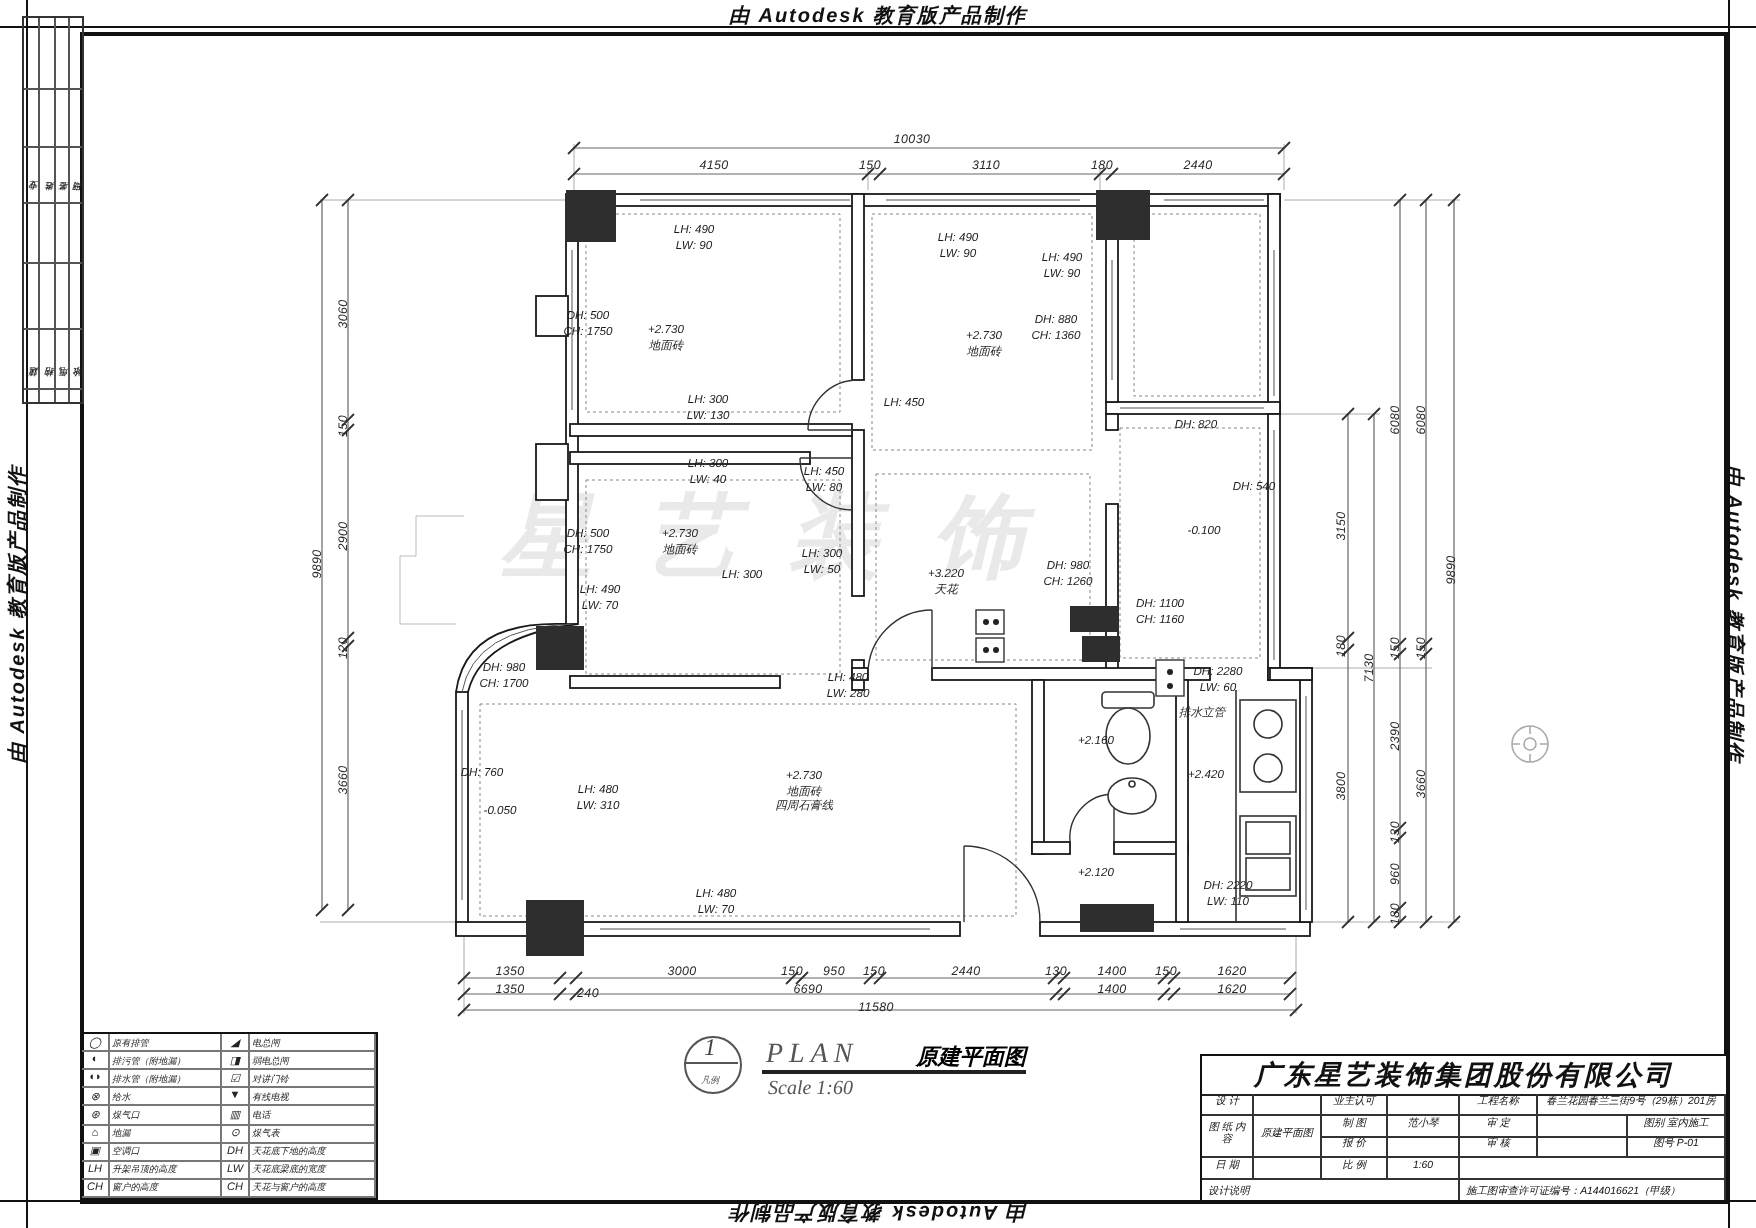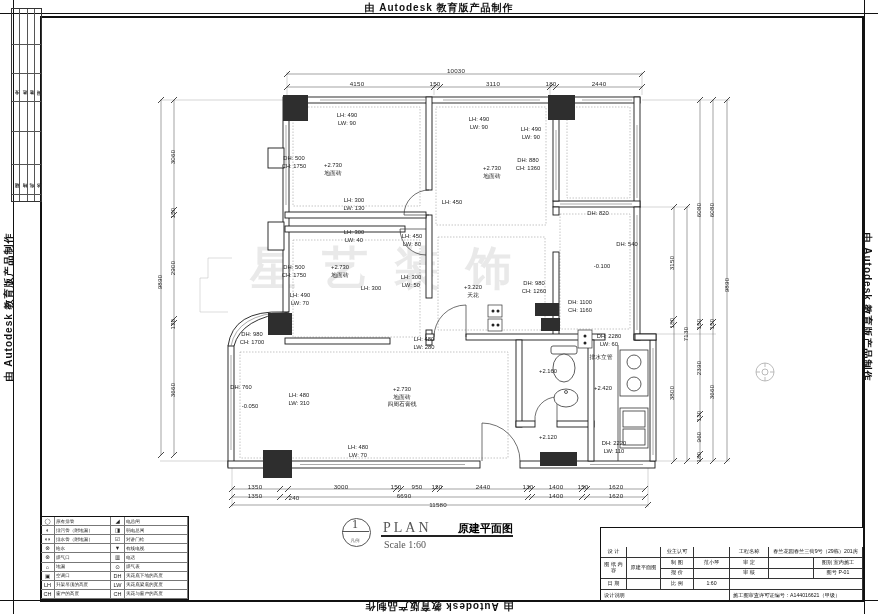--- a/index.html
+++ b/index.html
@@ -1,17 +1,17 @@
 <!DOCTYPE html>
 <html><head>
 <meta charset="utf-8">
 <style>
   html,body{margin:0;padding:0;background:#fff;}
   .sheet{position:relative;width:878px;height:614px;background:#fff;overflow:hidden;
-         font-family:"Liberation Sans",sans-serif;color:#111;}
+         font-family:"Liberation Sans",sans-serif;color:#111;font-style:italic;}
   svg.lines{position:absolute;left:0;top:0;}
   .hline{position:absolute;height:0;border-top:1.5px solid #111;}
   .vline{position:absolute;width:0;border-left:1.5px solid #111;}
   .frame{position:absolute;left:40px;top:16px;width:820px;height:582px;border:2.5px solid #111;}
   .banner{position:absolute;font-weight:bold;font-size:10px;color:#111;letter-spacing:1px;white-space:nowrap;}
   .banner.top{left:0;right:0;top:1px;text-align:center;}
   .banner.bottom{left:0;right:0;bottom:1px;text-align:center;transform:rotate(180deg);}
   .banner.left{left:-66px;top:300px;transform:rotate(-90deg);transform-origin:center;width:150px;text-align:center;}
   .banner.right{right:-64px;top:300px;transform:rotate(90deg);transform-origin:center;width:150px;text-align:center;}
   
@@ -409,20 +409,21 @@
       <div class="">升架吊顶的高度</div>
       <div class="sym">LW</div>
       <div class="">天花底梁底的宽度</div>
       <div class="sym">CH</div>
       <div class="">窗户的高度</div>
       <div class="sym">CH</div>
       <div class="">天花与窗户的高度</div>
     </div>
 
 <div class="tblock">
+  <div class="tb-company">广东星艺装饰集团股份有限公司</div>
   <div class="tb-grid">
     <div>设 计</div>
     <div></div>
     <div>业主认可</div>
     <div></div>
     <div>工程名称</div>
     <div style="grid-column:6/8;" class="small45">春兰花园春兰三街9号（29栋）201房</div>
 
     <div>制 图</div>
     <div>范小琴</div>

